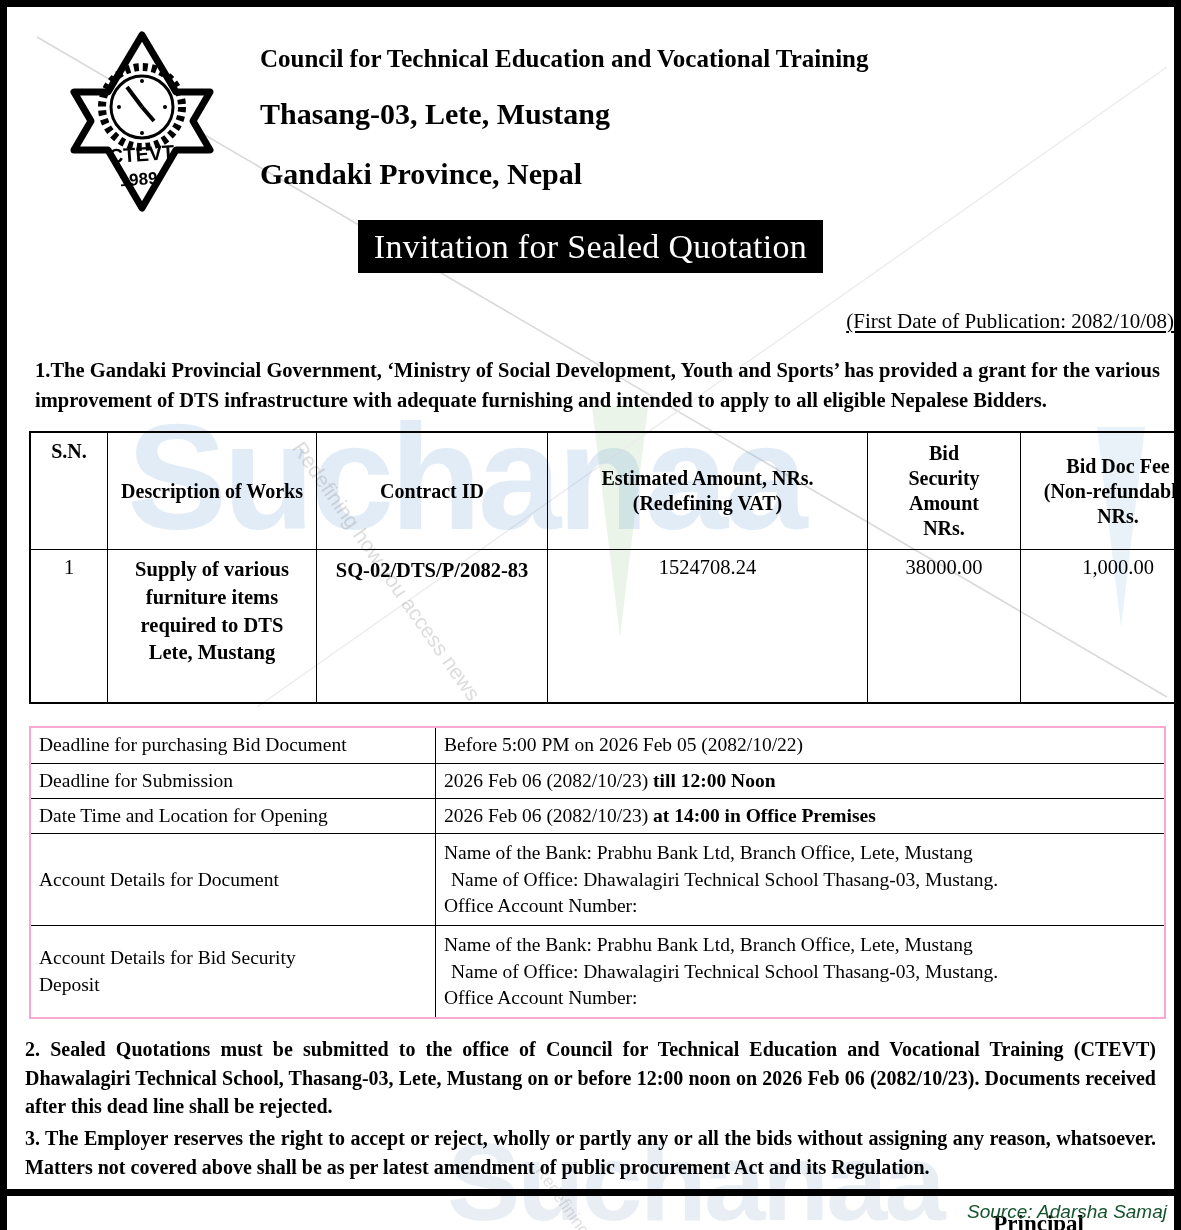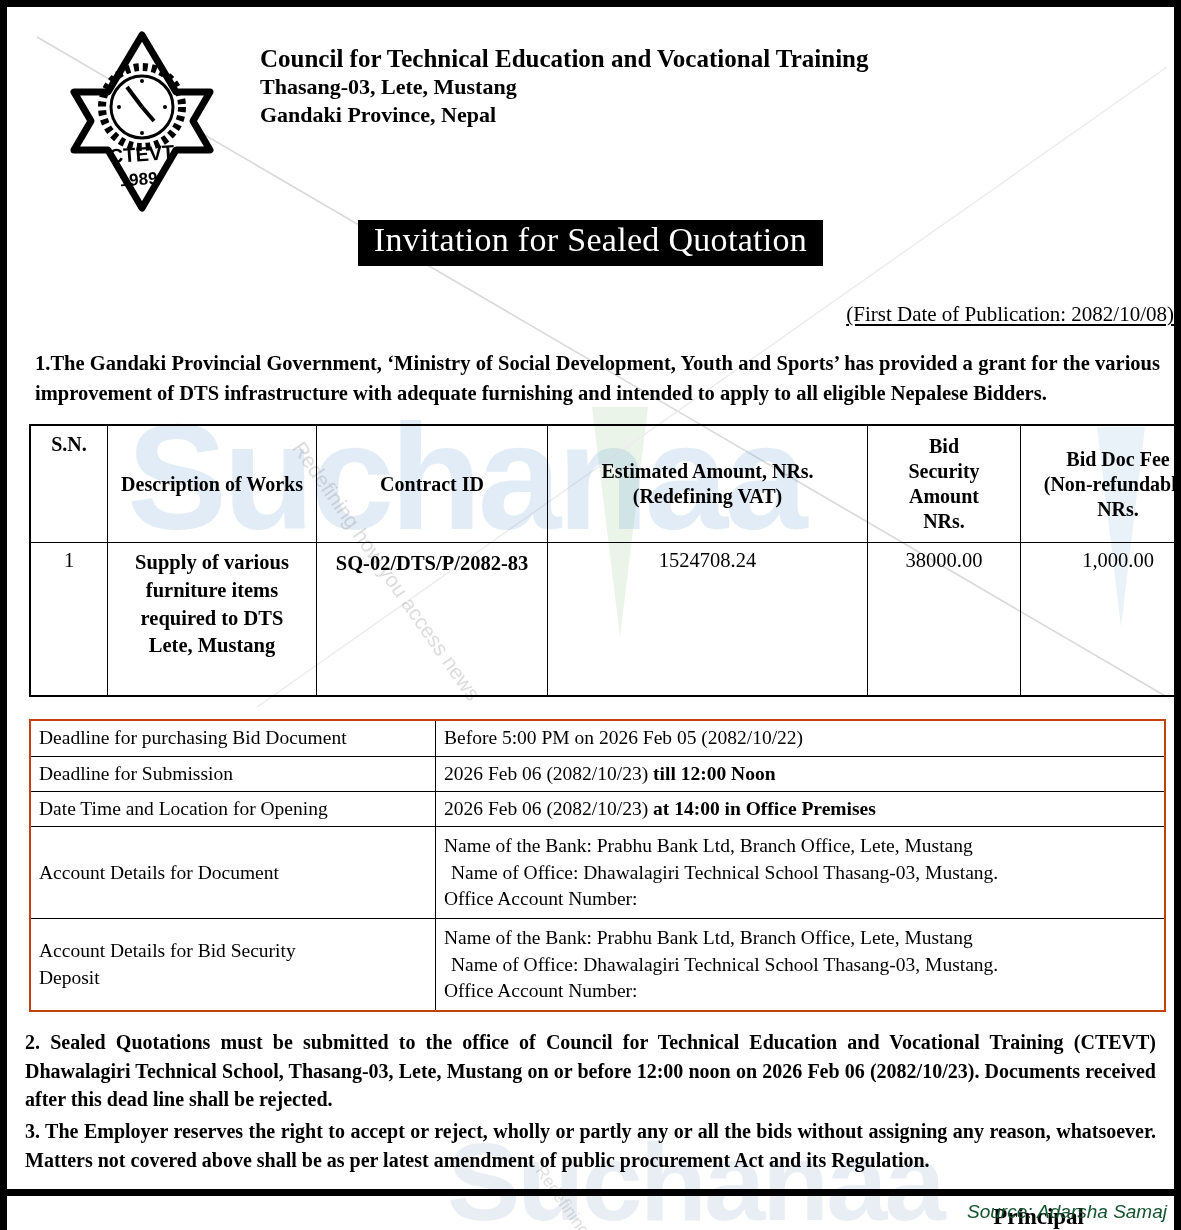--- a/index.html
+++ b/index.html
@@ -126,38 +126,38 @@
     line-height: 1.1;
   }
   .school-name {
     font-size: 46px;
     font-weight: 700;
     line-height: 1.15;
     margin-top: 2px;
     letter-spacing: -0.5px;
   }
   .addr-line {
-    font-size: 22px;
+    font-size: 30px;
     font-weight: 700;
     line-height: 1.3;
-    margin-top: 0;
+    margin-top: 21px;
   }
 
   
   .title-band-wrap {
     text-align: center;
     margin-top: 8px;
   }
   .title-band {
     display: inline-block;
     background: #000;
     color: #fff;
     font-size: 34px;
     font-weight: 400;
-    padding: 1px 16px 7px 16px;
+    padding: 8px 16px 7px 16px;
     letter-spacing: 0.3px;
   }
   .pub-date {
     text-align: right;
     margin-top: 36px;
     font-size: 21px;
     font-weight: 400;
     text-decoration: underline;
     text-underline-offset: 3px;
   }
@@ -217,21 +217,21 @@
   }
   .cell-num {
     vertical-align: top;
     padding-top: 36px;
   }
 
   
   .detail-table {
     margin: 22px 0 0 22px;
     width: 1137px;
-    border: 2px solid #c2410c;
+    border: 2px solid #f9a8d4;
   }
   .detail-table td {
     border: 1.5px solid #000;
     font-size: 19.5px;
     padding: 4px 8px;
     vertical-align: middle;
     line-height: 1.35;
   }
   .detail-table td.label { width: 388px; }
   .detail-table td.acct { padding: 6px 8px; }

